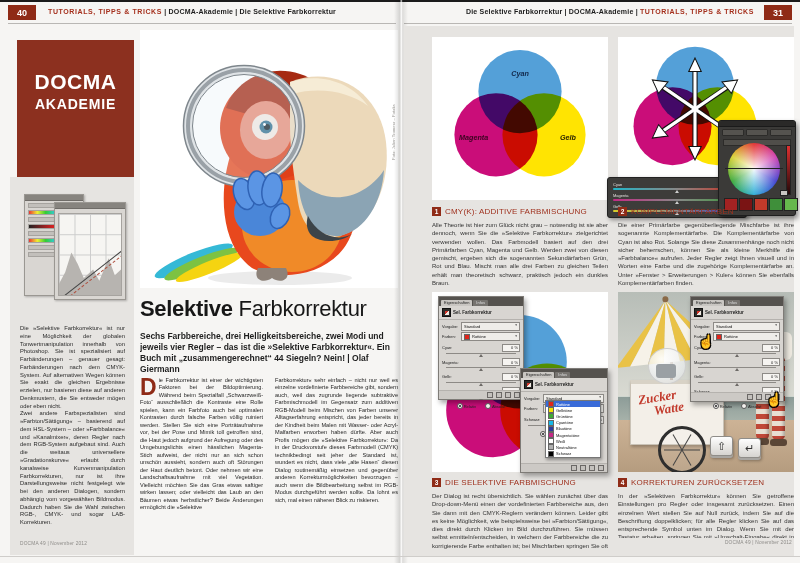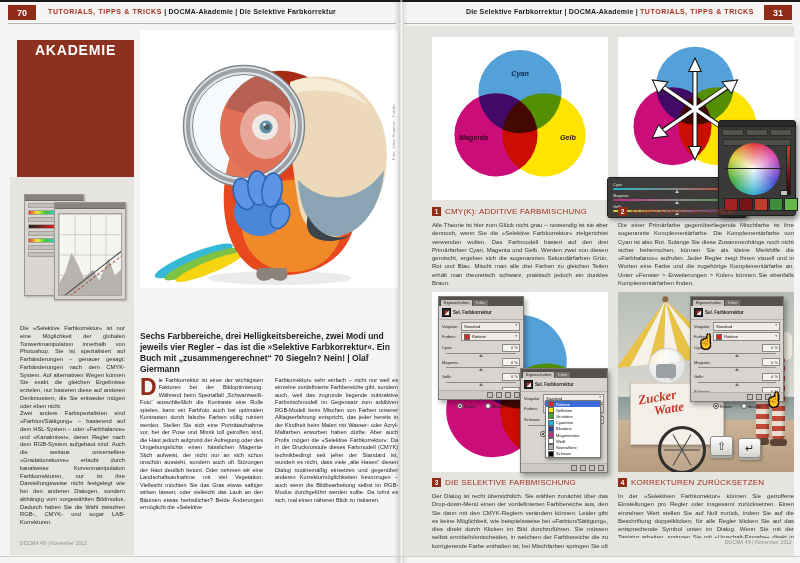--- a/index.html
+++ b/index.html
@@ -142,30 +142,31 @@
   .spine{left:394px;top:0;width:14px;height:563px;
     background:linear-gradient(90deg,rgba(0,0,0,0),rgba(0,0,0,.14) 42%,rgba(255,255,255,.75) 52%,rgba(0,0,0,.10) 62%,rgba(0,0,0,0));}
   .bot-rule{left:0;top:556px;width:800px;height:1px;background:#cfcdca;}
 </style>
 </head>
 <body>
 
 <div id="spread">
   <div class="abs top-rule"></div>
 
-  <div class="abs pagenum" style="left:8px;top:5px;">70</div>
+  <div class="abs pagenum" style="left:8px;top:5px;">40</div>
   <div class="abs runhead" style="left:48px;"><span class="hl">TUTORIALS, TIPPS &amp; TRICKS</span><span> | DOCMA-Akademie | Die Selektive Farbkorrektur</span></div>
   <div class="abs runhead" style="right:46px;text-align:right;"><span>Die Selektive Farbkorrektur | DOCMA-Akademie | </span><span class="hl">TUTORIALS, TIPPS &amp; TRICKS</span></div>
   <div class="abs pagenum" style="left:764px;top:5px;">31</div>
   <div class="abs head-rule" style="left:8px;width:388px;"></div>
   <div class="abs head-rule" style="left:404px;width:388px;"></div>
 
   <div class="abs gray-col"></div>
 
   <div class="abs docma-box">
+    <div class="l1">DOCMA</div>
     <div class="l2">AKADEMIE</div>
   </div>
 
   <div class="abs collage">
     <div class="mini-panel" style="left:0;top:4px;width:58px;height:100px;">
       <div class="mini-bar"></div>
       <div class="mini-row"></div>
       <div class="mini-row grad-hue"></div>
       <div class="mini-row"></div>
       <div class="mini-row grad-red"></div>
@@ -228,21 +229,22 @@
       <ellipse cx="104" cy="164" rx="10" ry="16" transform="rotate(-18 104 164)" fill="#5b95e4" stroke="#2f62b4" stroke-width="1.5"></ellipse>
       <ellipse cx="118" cy="158" rx="10" ry="17" transform="rotate(-6 118 158)" fill="#5b95e4" stroke="#2f62b4" stroke-width="1.5"></ellipse>
       <ellipse cx="132" cy="160" rx="10" ry="17" transform="rotate(8 132 160)" fill="#5b95e4" stroke="#2f62b4" stroke-width="1.5"></ellipse>
       <ellipse cx="140" cy="186" rx="9" ry="13" transform="rotate(24 140 186)" fill="#5b95e4" stroke="#2f62b4" stroke-width="1.5"></ellipse>
 
       <path d="M118 238 C112 250 124 254 132 248 C140 254 152 250 146 238 Z" fill="#8d8279"></path>
     </svg>
   </div>
   <div class="abs credit">Foto: Julien Tromeur – Fotolia</div>
 
-  <div class="abs standfirst"><span>Sechs Farbbereiche, drei Helligkeitsbereiche, zwei Modi und jeweils vier Regler – das ist die »Selektive Farbkorrektur«. Ein Buch mit „zusammengerechnet“ 70 Siegeln? Nein! </span><span style="font-weight:bold;">| Olaf Giermann</span></div>
+  <div class="abs title"><span class="b">Selektive</span><span> Farbkorrektur</span></div>
+  <div class="abs standfirst"><span>Sechs Farbbereiche, drei Helligkeitsbereiche, zwei Modi und jeweils vier Regler – das ist die »Selektive Farbkorrektur«. Ein Buch mit „zusammengerechnet“ 44 Siegeln? Nein! </span><span style="font-weight:bold;">| Olaf Giermann</span></div>
   <div class="abs col" style="left:140px;"><span class="dropcap">D</span><span>ie Farbkorrektur ist einer der wichtigsten Faktoren bei der Bildoptimierung. Während beim Spezialfall „Schwarzweiß-Foto“ ausschließlich die Kontraste eine Rolle spielen, kann ein Farbfoto auch bei optimalen Kontrasten durch falsche Farben völlig ruiniert werden. Stellen Sie sich eine Porträtaufnahme vor, bei der Pose und Mimik toll getroffen sind, die Haut jedoch aufgrund der Aufregung oder des Umgebungslichts einen hässlichen Magenta-Stich aufweist, der nicht nur an sich schon unschön aussieht, sondern auch oft Störungen der Haut deutlich betont. Oder nehmen wir eine Landschaftsaufnahme mit viel Vegetation. Vielleicht möchten Sie das Gras etwas saftiger wirken lassen; oder vielleicht das Laub an den Bäumen etwas herbstlicher? Beide Änderungen ermöglicht die »Selektive</span></div>
   <div class="abs col" style="left:275px;"><span>Farbkorrektur« sehr einfach – nicht nur weil es einzelne vordefinierte Farbbereiche gibt, sondern auch, weil das zugrunde liegende subtraktive Farbmischmodell im Gegensatz zum additiven RGB-Modell beim Mischen von Farben unserer Alltagserfahrung entspricht, das jeder bereits in der Kindheit beim Malen mit Wasser- oder Acryl-Malfarben erworben haben dürfte. Aber auch Profis mögen die »Selektive Farbkorrektur«: Da in der Druckvorstufe dieses Farbmodell (CMYK) technikbedingt seit jeher der Standard ist, wundert es nicht, dass viele „alte Hasen“ diesen Dialog routinemäßig einsetzen und gegenüber anderen Korrekturmöglichkeiten bevorzugen – auch wenn die Bildbearbeitung selbst im RGB-Modus durchgeführt werden sollte. Da lohnt es sich, mal einen näheren Blick zu riskieren.</span></div>
 
   <div class="abs spine"></div>
 
   <div class="abs rpage"></div>
 
   <div class="figbox" style="left:432px;top:37px;width:176px;height:163px;">
     <svg width="160" height="152" viewBox="0 0 200 190" style="position:absolute;left:8px;top:5px;">
       <circle cx="100" cy="62" r="52" style="mix-blend-mode: multiply; fill: rgb(84, 160, 216);"></circle>

